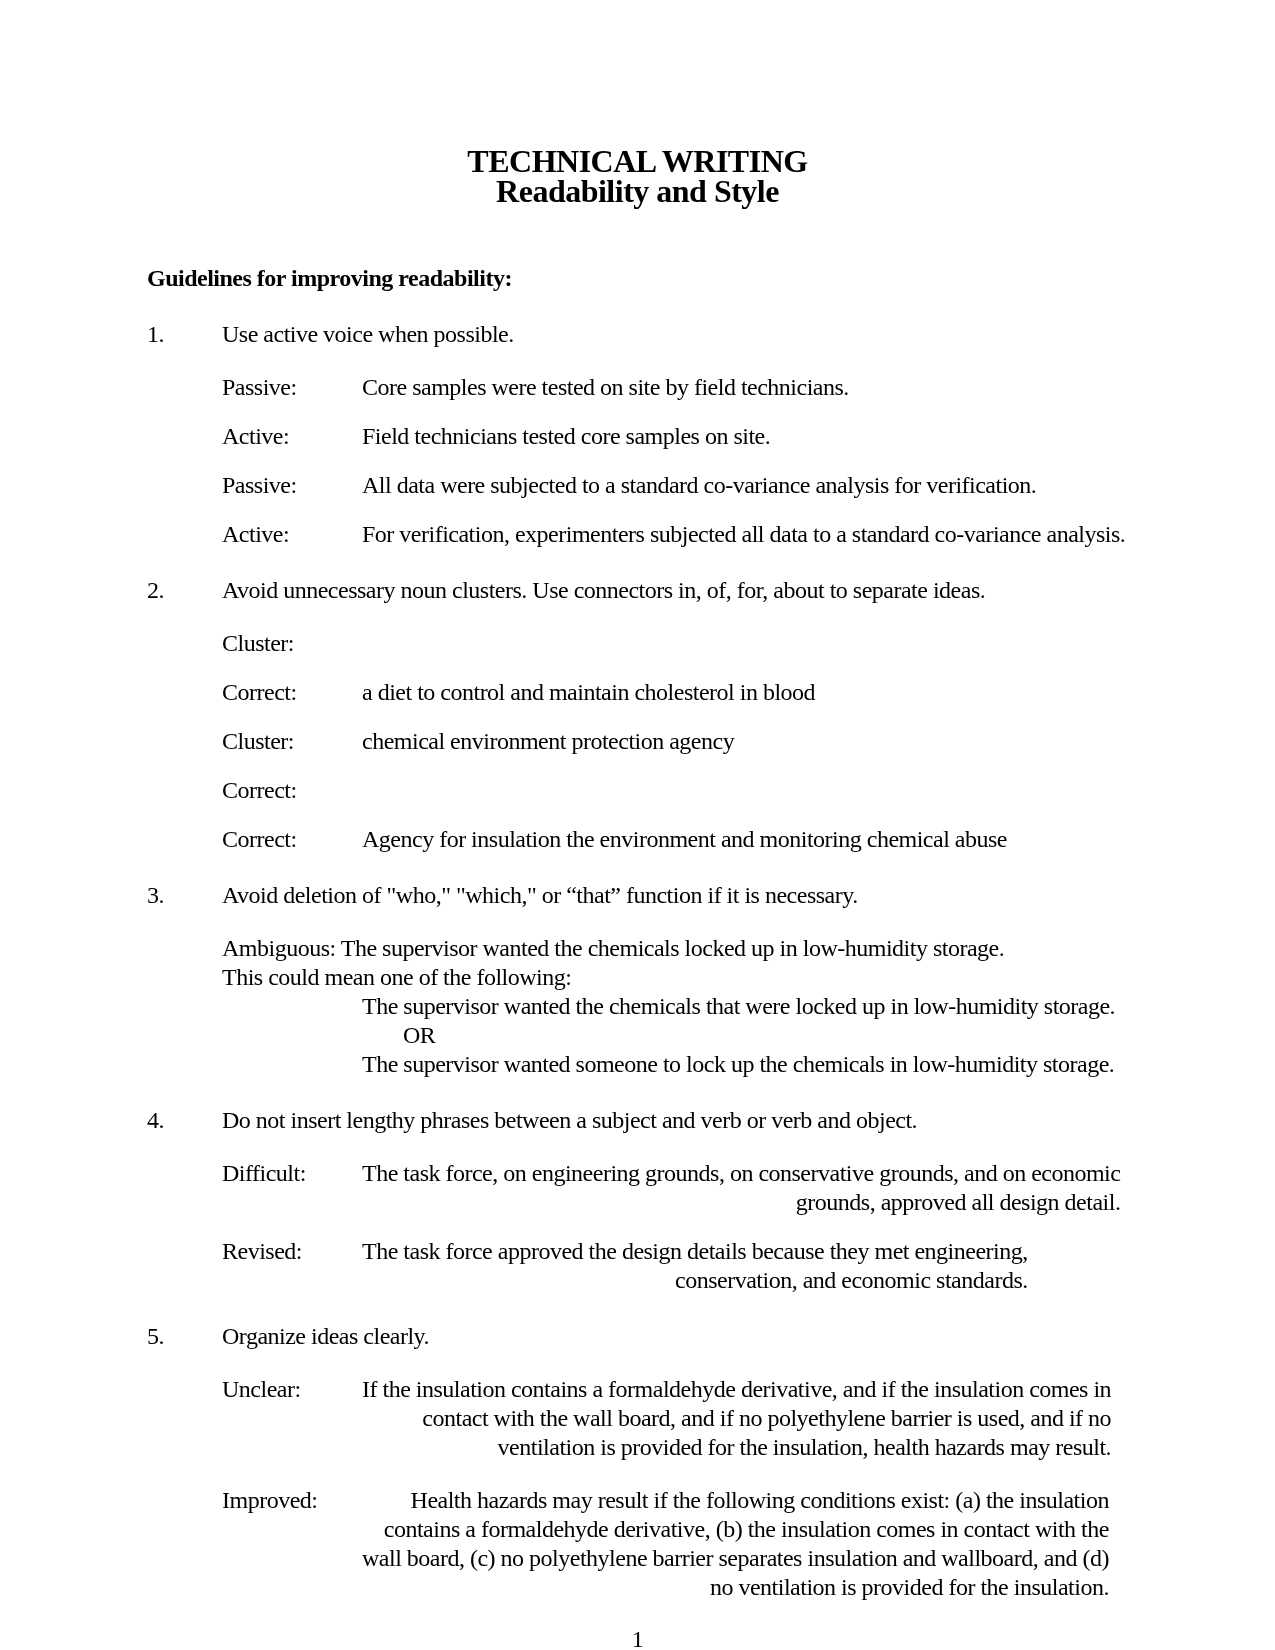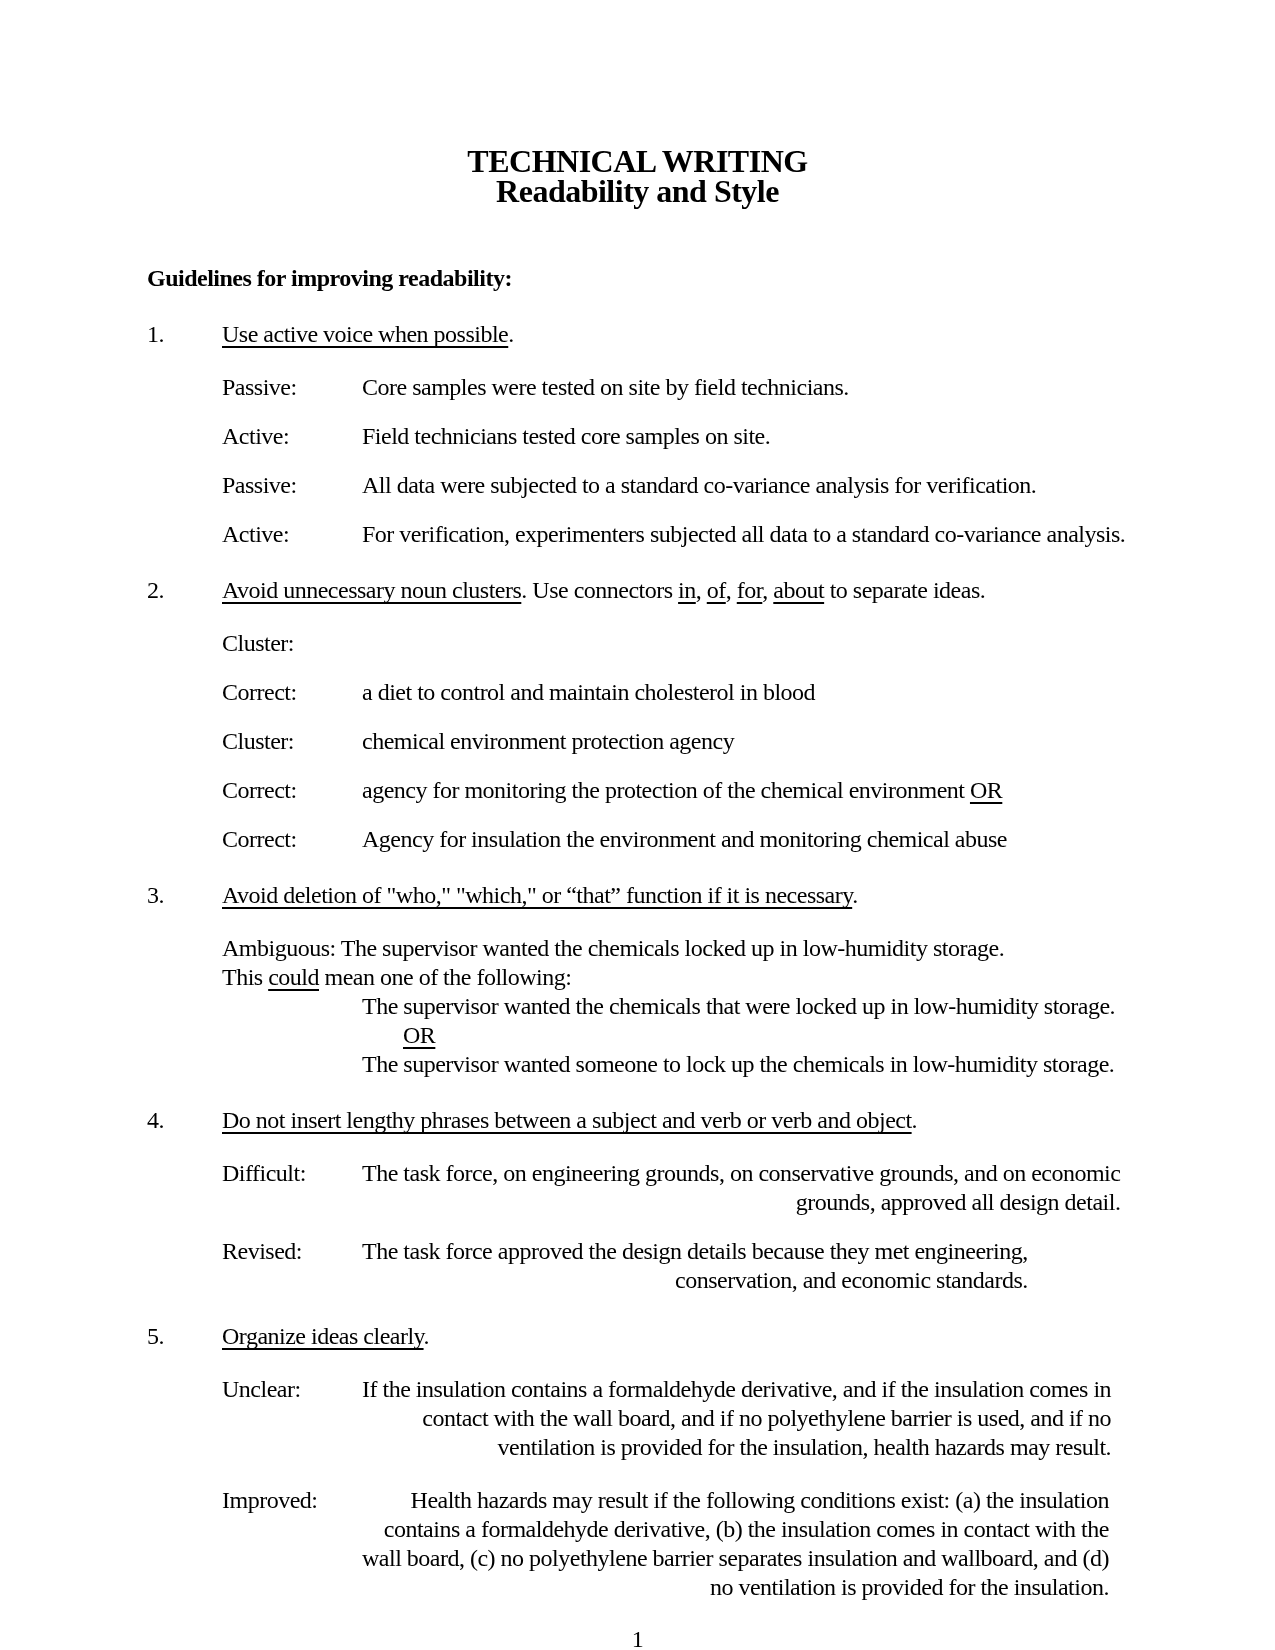--- a/index.html
+++ b/index.html
@@ -8,21 +8,20 @@
     width:1275px; height:1650px;
     color:#000000;
     font-family:"Liberation Serif", serif;
     font-size:24px; line-height:29px;
     letter-spacing:-0.5px;
     overflow:hidden;
   }
   .page { width:1275px; height:1650px; padding:146px 40px 0 147px; }
   .pre { white-space:pre; }
   .u {
-    text-decoration:underline;
     text-decoration-thickness:2px;
     text-underline-offset:4px;
     text-decoration-skip-ink:none;
   }
   .full-bleed { margin-left:-147px; margin-right:-40px; text-align:center; }
   .title-block { margin-bottom:58px; }
   .title-line { font-size:32px; line-height:30px; font-weight:bold; }
   .intro { font-weight:bold; }
   .item { margin-top:27px; }
   .item-head { display:flex; }
@@ -88,21 +87,20 @@
       <div class="row">
         <span class="lbl">Correct:</span>
         <span class="txt">a diet to control and maintain cholesterol in blood</span>
       </div>
       <div class="row">
         <span class="lbl">Cluster:</span>
         <span class="txt">chemical environment protection agency</span>
       </div>
       <div class="row">
         <span class="lbl">Correct:</span>
-        <span class="txt"><span>agency for monitoring the protection of the chemical environment </span><span class="u">OR</span></span>
       </div>
       <div class="row">
         <span class="lbl">Correct:</span>
         <span class="txt">Agency for insulation the environment and monitoring chemical abuse</span>
       </div>
     </div>
   </section>
 
   <section class="item">
     <div class="item-head">

